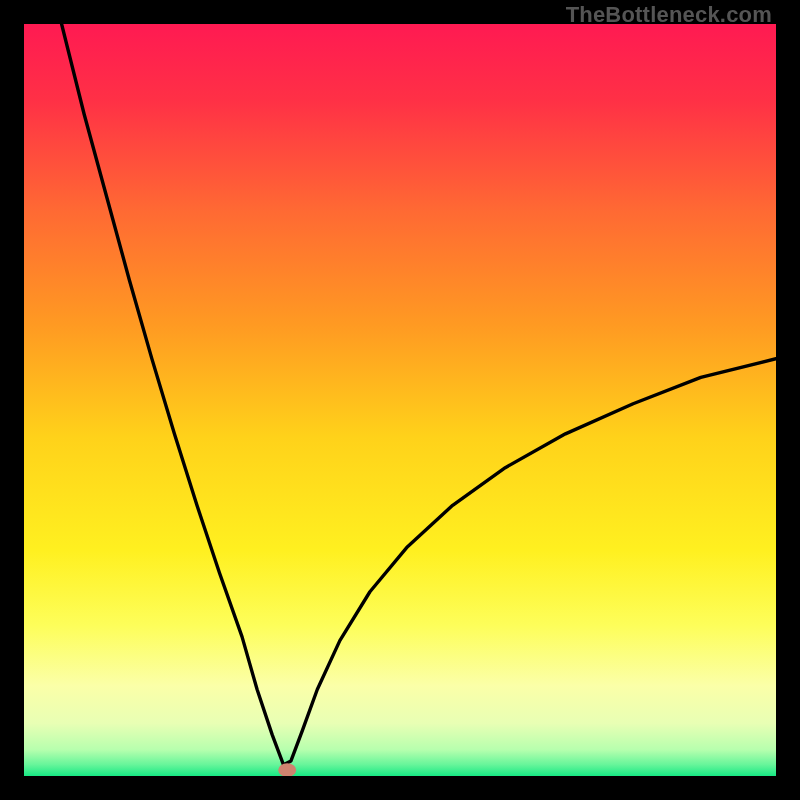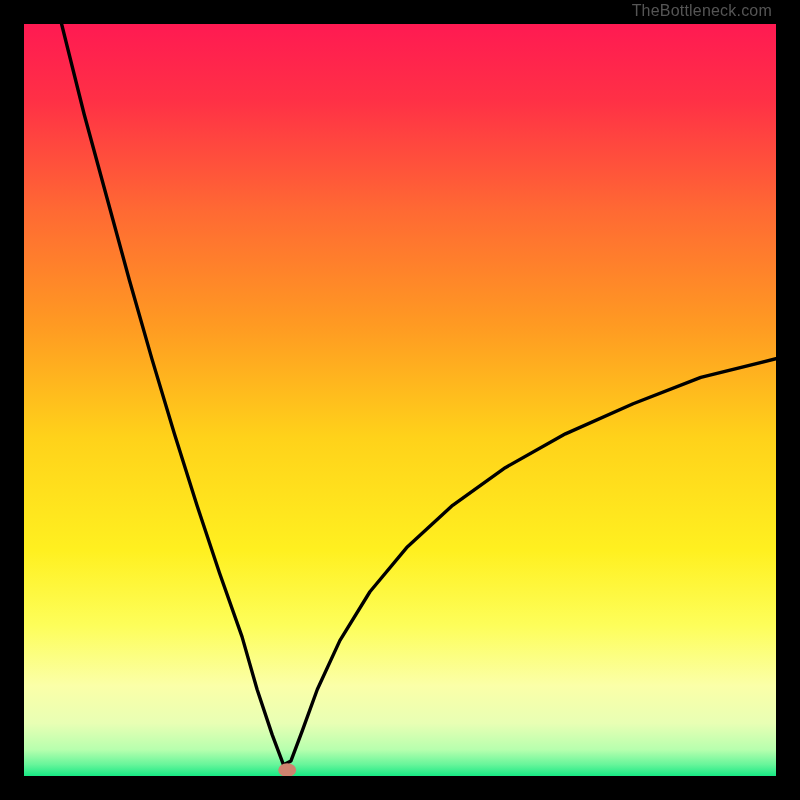--- a/index.html
+++ b/index.html
@@ -33,22 +33,22 @@
     position: absolute;
     inset: 0;
     width: 100%;
     height: 100%;
   }
   .watermark {
     position: absolute;
     top: 2px;
     right: 28px;
     color: #555;
-    font-size: 16px;
-    font-weight: 400;
+    font-size: 22px;
+    font-weight: 700;
     letter-spacing: 0.2px;
     user-select: none;
   }
 </style>
 </head>
 <body>
 
 <div class="frame">
   <div class="plot-area">
     <svg class="gradient-bg" viewBox="0 0 100 100" preserveAspectRatio="none">

